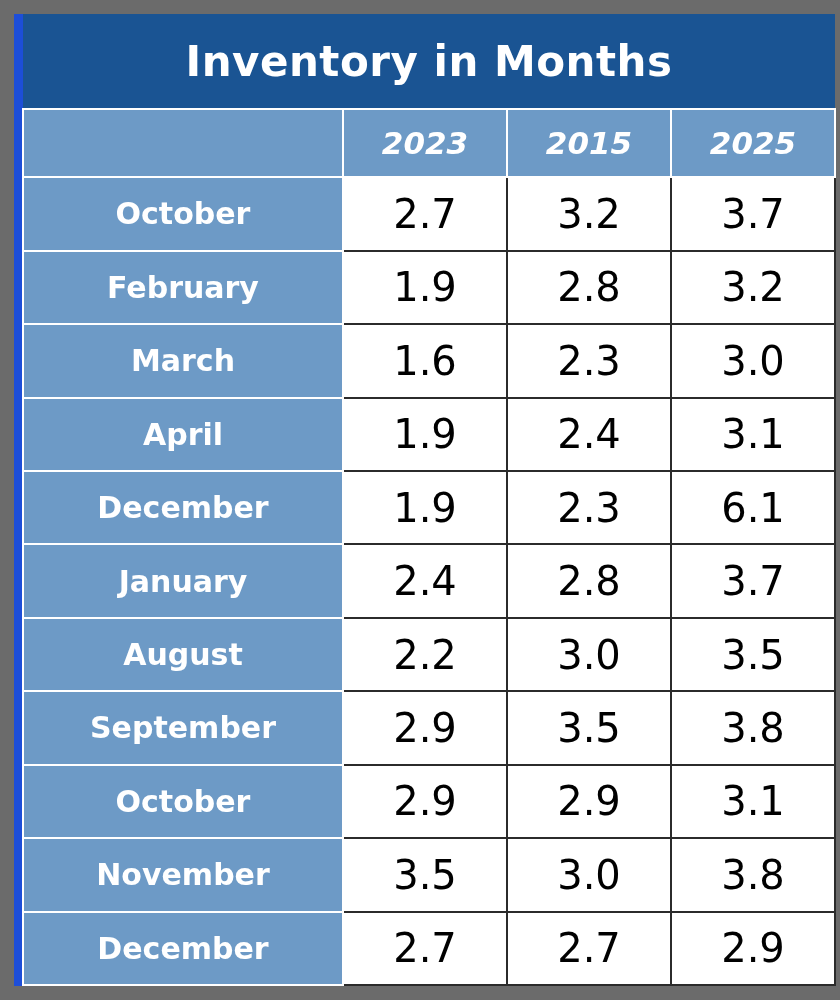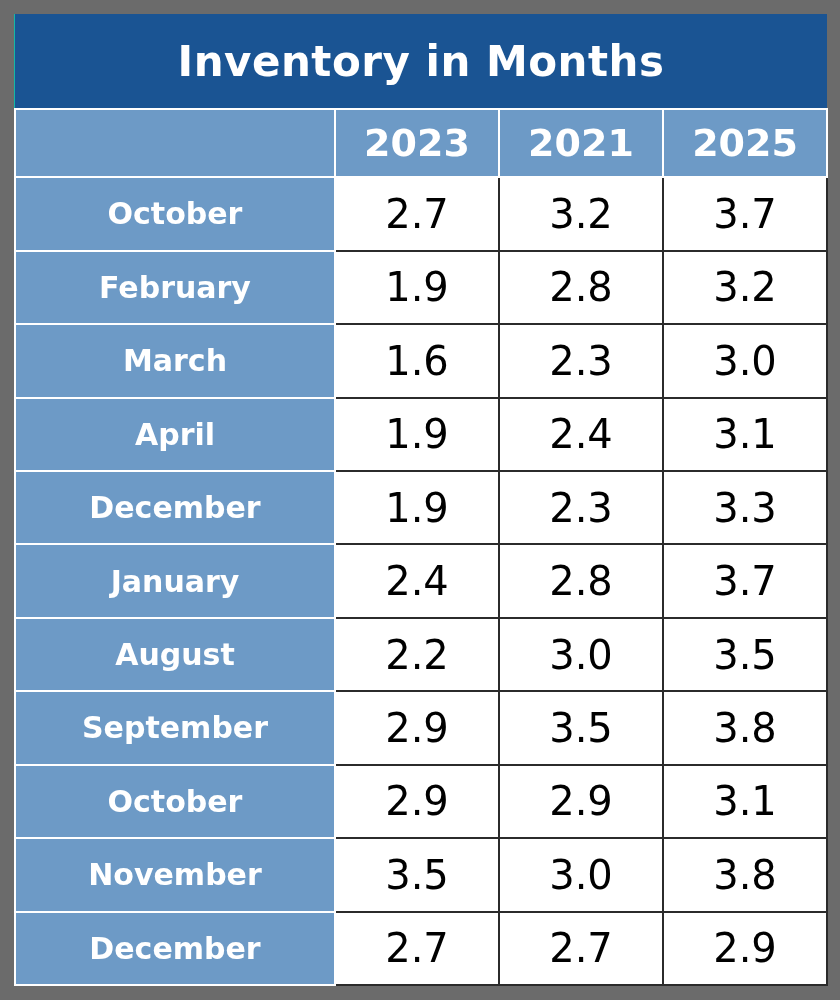--- a/index.html
+++ b/index.html
@@ -12,22 +12,23 @@
     background: #6b6b6b;
     font-family: "DejaVu Sans", "Liberation Sans", sans-serif;
     overflow: hidden;
   }
   .frame {
     position: absolute;
     left: 14px;
     top: 14px;
     width: 812px;
     height: 972px;
-    background: #14b8a6;
+    background: #1d4ed8;
     box-sizing: border-box;
+    padding-left: 8px;
   }
   table.inv {
     width: 100%;
     height: 100%;
     border-collapse: collapse;
     table-layout: fixed;
   }
   td, th {
     padding: 0;
     margin: 0;
@@ -42,25 +43,26 @@
     letter-spacing: 0.5px;
   }
   .hdr-blank {
     background: #6d9ac6;
     border: 2px solid #ffffff;
     border-left: 2px solid #ffffff;
   }
   .hdr-year {
     background: #6d9ac6;
     color: #ffffff;
-    font-size: 38px;
+    font-size: 31px;
     font-weight: bold;
     text-align: center;
     height: 60px;
     border: 2px solid #ffffff;
+    font-style: italic;
   }
   .month-cell {
     background: #6d9ac6;
     color: #ffffff;
     font-size: 30px;
     font-weight: bold;
     text-align: center;
     border: 2px solid #ffffff;
     height: 65px;
   }
@@ -86,21 +88,21 @@
       <col class="c-year">
       <col class="c-year">
     </colgroup>
     <tbody>
       <tr>
         <td class="title-cell" colspan="4">Inventory in Months</td>
       </tr>
       <tr>
         <td class="hdr-blank"></td>
         <td class="hdr-year">2023</td>
-        <td class="hdr-year">2021</td>
+        <td class="hdr-year">2015</td>
         <td class="hdr-year">2025</td>
       </tr>
 
       <tr>
         <td class="month-cell">October</td>
         <td class="val-cell">2.7</td>
         <td class="val-cell">3.2</td>
         <td class="val-cell">3.7</td>
       </tr>
       <tr>
@@ -118,21 +120,21 @@
       <tr>
         <td class="month-cell">April</td>
         <td class="val-cell">1.9</td>
         <td class="val-cell">2.4</td>
         <td class="val-cell">3.1</td>
       </tr>
       <tr>
         <td class="month-cell">December</td>
         <td class="val-cell">1.9</td>
         <td class="val-cell">2.3</td>
-        <td class="val-cell">3.3</td>
+        <td class="val-cell">6.1</td>
       </tr>
       <tr>
         <td class="month-cell">January</td>
         <td class="val-cell">2.4</td>
         <td class="val-cell">2.8</td>
         <td class="val-cell">3.7</td>
       </tr>
       <tr>
         <td class="month-cell">August</td>
         <td class="val-cell">2.2</td>

